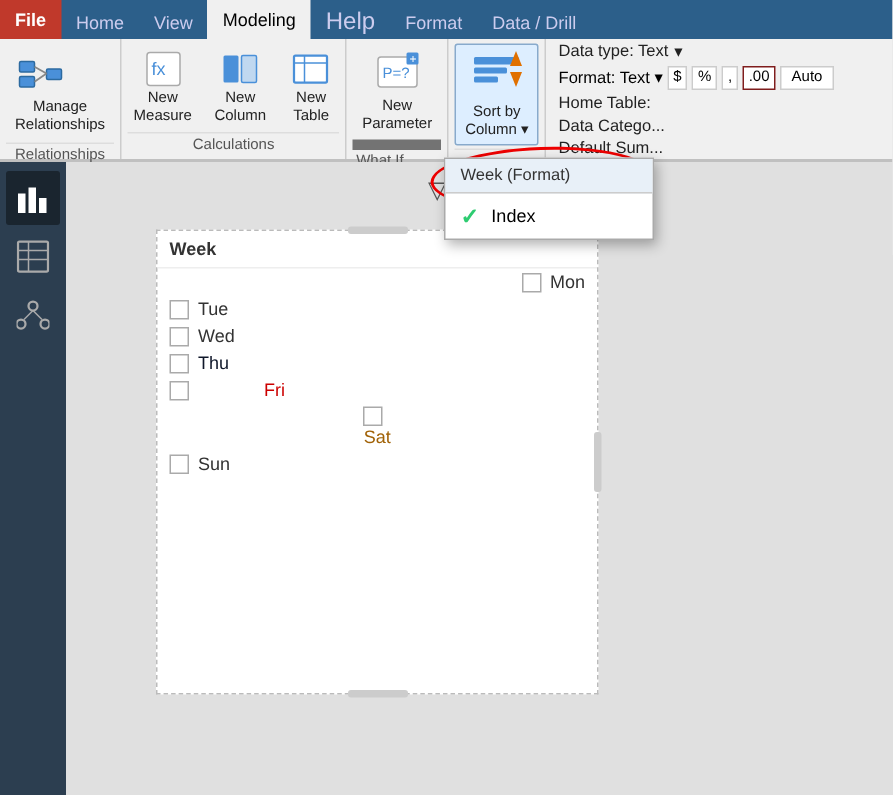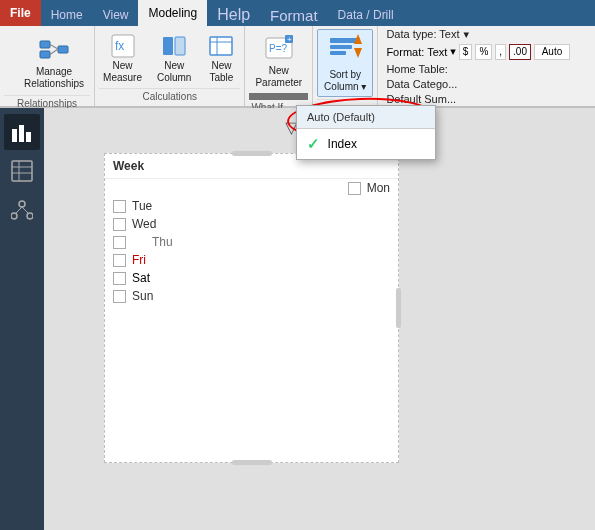--- a/index.html
+++ b/index.html
@@ -7,29 +7,29 @@
   </style>
 </head>
 <body>
 
 <div style="display:flex; background:#2c5f8a; height:26px; align-items:flex-end;">
   <div style="padding:4px 10px; background:#c0392b; color:white; font-size:12px; height:26px; display:flex; align-items:center; font-weight:bold; cursor:pointer;">File</div>
   <div style="padding:4px 10px; color:#cce; font-size:12px; height:22px; display:flex; align-items:center; cursor:pointer;">Home</div>
   <div style="padding:4px 10px; color:#cce; font-size:12px; height:22px; display:flex; align-items:center; cursor:pointer;">View</div>
   <div style="padding:4px 10px; background:#f0f0f0; color:#000; font-size:12px; height:26px; display:flex; align-items:center; cursor:pointer;">Modeling</div>
   <div style="padding:4px 10px; color:#cce; font-size:16px; height:22px; display:flex; align-items:center; cursor:pointer;">Help</div>
-  <div style="padding:4px 10px; color:#cce; font-size:15px; height:22px; display:flex; align-items:center; cursor:pointer;">Format</div>
+  <div style="padding:4px 10px; color:#cce; font-size:12px; height:22px; display:flex; align-items:center; cursor:pointer;">Format</div>
   <div style="padding:4px 10px; color:#cce; font-size:12px; height:22px; display:flex; align-items:center; cursor:pointer;">Data / Drill</div>
 </div>
 
 <div style="background:#f0f0f0; border-bottom:2px solid #c0c0c0; display:flex; height:82px;">
 
   <div style="display:flex; flex-direction:column; border-right:1px solid #ccc; padding:2px 4px; align-items:center;">
     <div style="flex:1; display:flex; align-items:center; justify-content:center;">
-      <div style="display:flex;flex-direction:column;align-items:center;padding:4px 6px;cursor:pointer;border-radius:2px;min-width:52px;margin-left:14px;">
+      <div style="display:flex;flex-direction:column;align-items:flex-start;padding:4px 6px;cursor:pointer;border-radius:2px;min-width:52px;">
         <div style="width:34px;height:34px;display:flex;align-items:center;justify-content:center;">
           <svg width="32" height="32" viewBox="0 0 32 32">
             <rect x="2" y="8" width="10" height="7" rx="1" fill="#4a90d9" stroke="#2c6aa0" stroke-width="1"></rect>
             <rect x="2" y="18" width="10" height="7" rx="1" fill="#4a90d9" stroke="#2c6aa0" stroke-width="1"></rect>
             <rect x="20" y="13" width="10" height="7" rx="1" fill="#4a90d9" stroke="#2c6aa0" stroke-width="1"></rect>
             <line x1="12" y1="11.5" x2="20" y2="16" stroke="#888" stroke-width="1.2"></line>
             <line x1="12" y1="21.5" x2="20" y2="16" stroke="#888" stroke-width="1.2"></line>
           </svg>
         </div>
         <span style="font-size:10px;text-align:center;color:#222;line-height:1.2;">Manage<br>Relationships</span>
@@ -173,44 +173,44 @@
       <span>Mon</span>
     </div>
     <div style="display:flex;align-items:center;padding:2px 8px;font-size:12px;color:#333;">
       <span style="width:13px;height:13px;border:1px solid #aaa;margin-right:6px;background:white;display:inline-block;cursor:pointer;"></span>
       <span>Tue</span>
     </div>
     <div style="display:flex;align-items:flex-end;padding:2px 8px;font-size:12px;color:#333;">
       <span style="width:13px;height:13px;border:1px solid #aaa;margin-right:6px;background:white;display:inline-block;cursor:pointer;"></span>
       <span>Wed</span>
     </div>
-    <div style="display:flex;align-items:center;padding:2px 8px;font-size:12px;color:#737373;gap:20px;">
+    <div style="display:flex;align-items:center;padding:2px 8px;font-size:12px;color:#0f172a;">
       <span style="width:13px;height:13px;border:1px solid #aaa;margin-right:6px;background:white;display:inline-block;cursor:pointer;"></span>
       <span>Thu</span>
     </div>
-    <div style="display:flex;align-items:center;padding:2px 8px;font-size:12px;color:#cc0000;">
+    <div style="display:flex;align-items:center;padding:2px 8px;font-size:12px;color:#cc0000;gap:44px;">
       <span style="width:13px;height:13px;border:1px solid #aaa;margin-right:6px;background:white;display:inline-block;cursor:pointer;"></span>
       <span>Fri</span>
     </div>
-    <div style="display:flex;align-items:center;padding:2px 8px;font-size:12px;color:#000000;">
+    <div style="display:flex;align-items:center;padding:2px 8px;font-size:12px;color:#a16207;flex-direction:column;">
       <span style="width:13px;height:13px;border:1px solid #aaa;margin-right:6px;background:white;display:inline-block;cursor:pointer;"></span>
       <span>Sat</span>
     </div>
     <div style="display:flex;align-items:center;padding:2px 8px;font-size:12px;color:#333;">
       <span style="width:13px;height:13px;border:1px solid #aaa;margin-right:6px;background:white;display:inline-block;cursor:pointer;"></span>
       <span>Sun</span>
     </div>
 
     <div style="position:absolute;bottom:-3px;left:50%;transform:translateX(-50%);width:40px;height:5px;background:#ccc;border-radius:2px;cursor:ns-resize;"></div>
 
     <div style="position:absolute;right:-3px;top:50%;transform:translateY(-50%);width:5px;height:40px;background:#ccc;border-radius:2px;cursor:ew-resize;"></div>
   </div>
 </div>
 
 <div style="position:absolute;top:105px;left:296px;background:white;border:1px solid #aaa;box-shadow:2px 3px 8px rgba(0,0,0,0.3);z-index:100;min-width:140px;">
-  <div style="background:#e8f0f8;padding:5px 10px;font-size:11px;color:#333;border-bottom:1px solid #ccc;">Auto (Default)</div>
+  <div style="background:#e8f0f8;padding:5px 10px;font-size:11px;color:#333;border-bottom:1px solid #ccc;">Week (Format)</div>
   <div style="display:flex;align-items:center;padding:6px 10px;cursor:pointer;font-size:12px;">
     <span style="color:#2ecc71;margin-right:8px;font-size:15px;font-weight:bold;">✓</span>
     <span>Index</span>
   </div>
 </div>
 
 <div style="position:absolute;top:98px;left:287px;width:148px;height:42px;border:2.5px solid #e00;border-radius:50%;pointer-events:none;transform:rotate(-2deg);"></div>
 
 </body></html>

